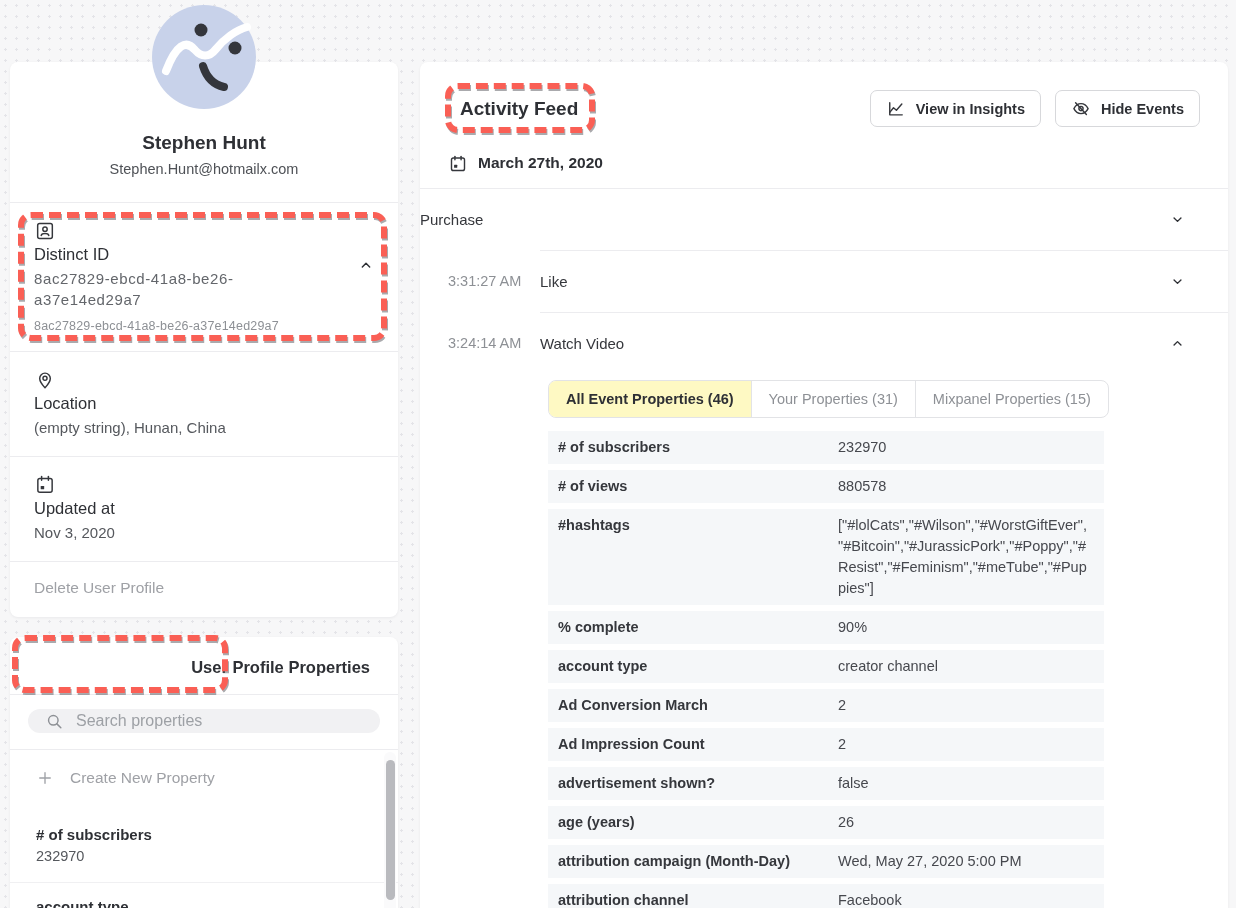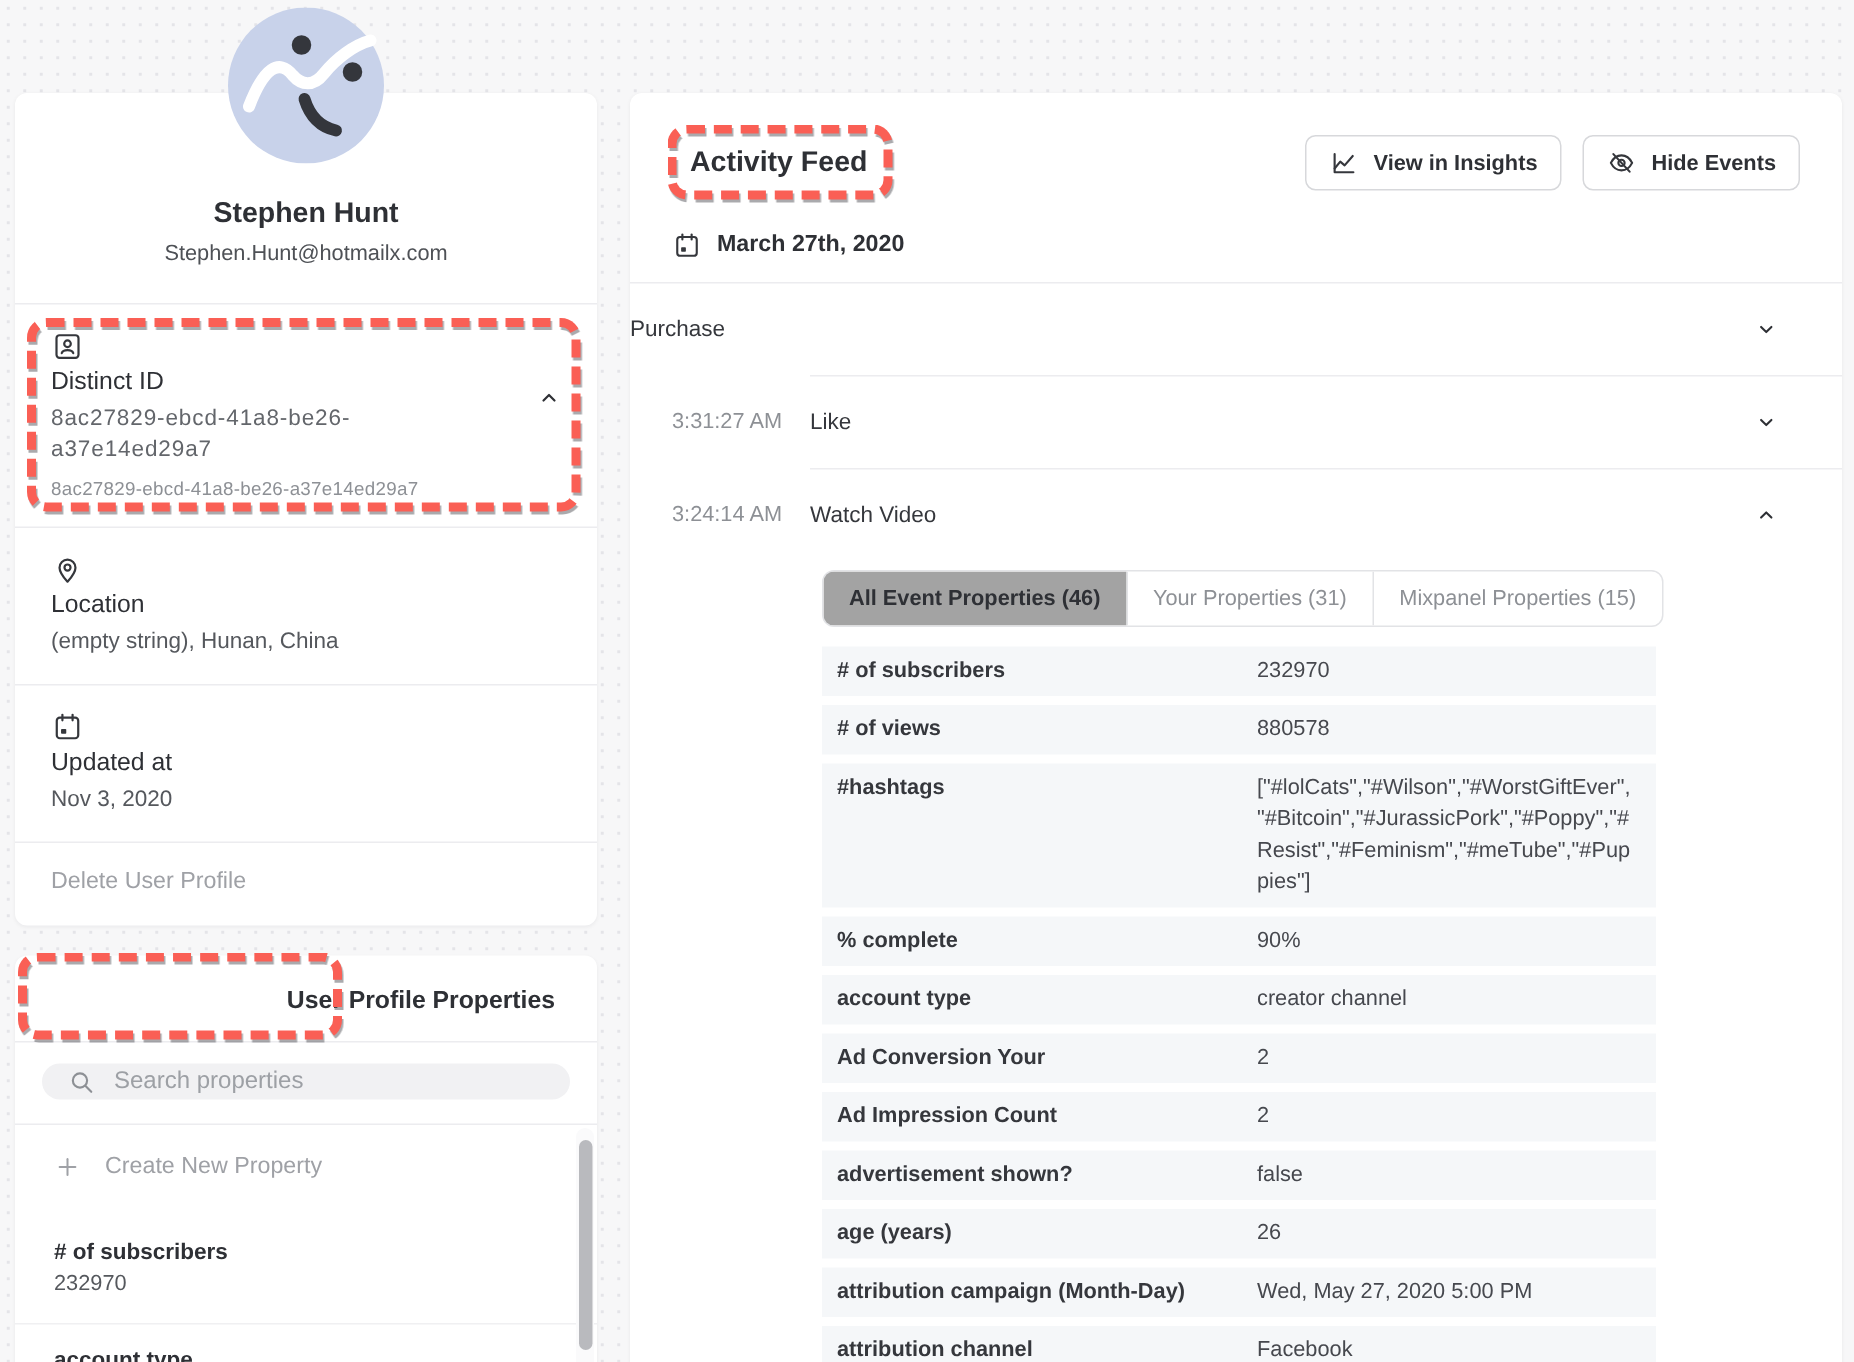--- a/index.html
+++ b/index.html
@@ -77,21 +77,21 @@
   .event-row { display:flex; cursor:pointer; }
   .event-time { width:92px; margin-left:28px; font-size:14.5px; color:#8d9095; display:flex; align-items:center; flex:none; }
   .event-main { flex:1; border-top:1px solid #ececef; height:62px; display:flex; align-items:center;
                 position:relative; font-size:15px; color:#35373c; padding-right:70px; }
   .event-chevron { position:absolute; right:43px; width:15px; height:15px; color:#2e3035; }
 
   .expanded { margin:6px 0 0 128px; width:556px; }
   .tabs { display:inline-flex; border:1px solid #e2e3e6; border-radius:8px; overflow:hidden; background:#fff; }
   .tab { padding:10px 17px; font-size:14.5px; color:#8d9095; border-left:1px solid #e2e3e6; cursor:pointer; white-space:nowrap; }
   .tab:first-child { border-left:none; }
-  .tab.active { background:#a3a3a3; color:#2e3035; font-weight:bold;text-align:right; }
+  .tab.active { background:#fef9c3; color:#2e3035; font-weight:bold;text-align:right; }
 
   .ptable { margin-top:13px; width:556px; }
   .prow { display:flex; background:#f5f7f9; margin-bottom:6px; }
   .pkey { width:290px; flex:none; padding:6px 12px 6px 10px; font-size:14.5px; font-weight:bold; color:#35373c; line-height:21px; }
   .pval { flex:1; padding:6px 12px 6px 0; font-size:14.5px; color:#46484e; line-height:21px; overflow-wrap:anywhere; }
 </style>
 </head>
 <body>
 
 <aside class="left-col">
@@ -283,21 +283,21 @@
         </div>
         <div class="prow">
           <div class="pkey">% complete</div>
           <div class="pval">90%</div>
         </div>
         <div class="prow">
           <div class="pkey">account type</div>
           <div class="pval">creator channel</div>
         </div>
         <div class="prow">
-          <div class="pkey">Ad Conversion Your</div>
+          <div class="pkey">Ad Conversion March</div>
           <div class="pval">2</div>
         </div>
         <div class="prow">
           <div class="pkey">Ad Impression Count</div>
           <div class="pval">2</div>
         </div>
         <div class="prow">
           <div class="pkey">advertisement shown?</div>
           <div class="pval">false</div>
         </div>

